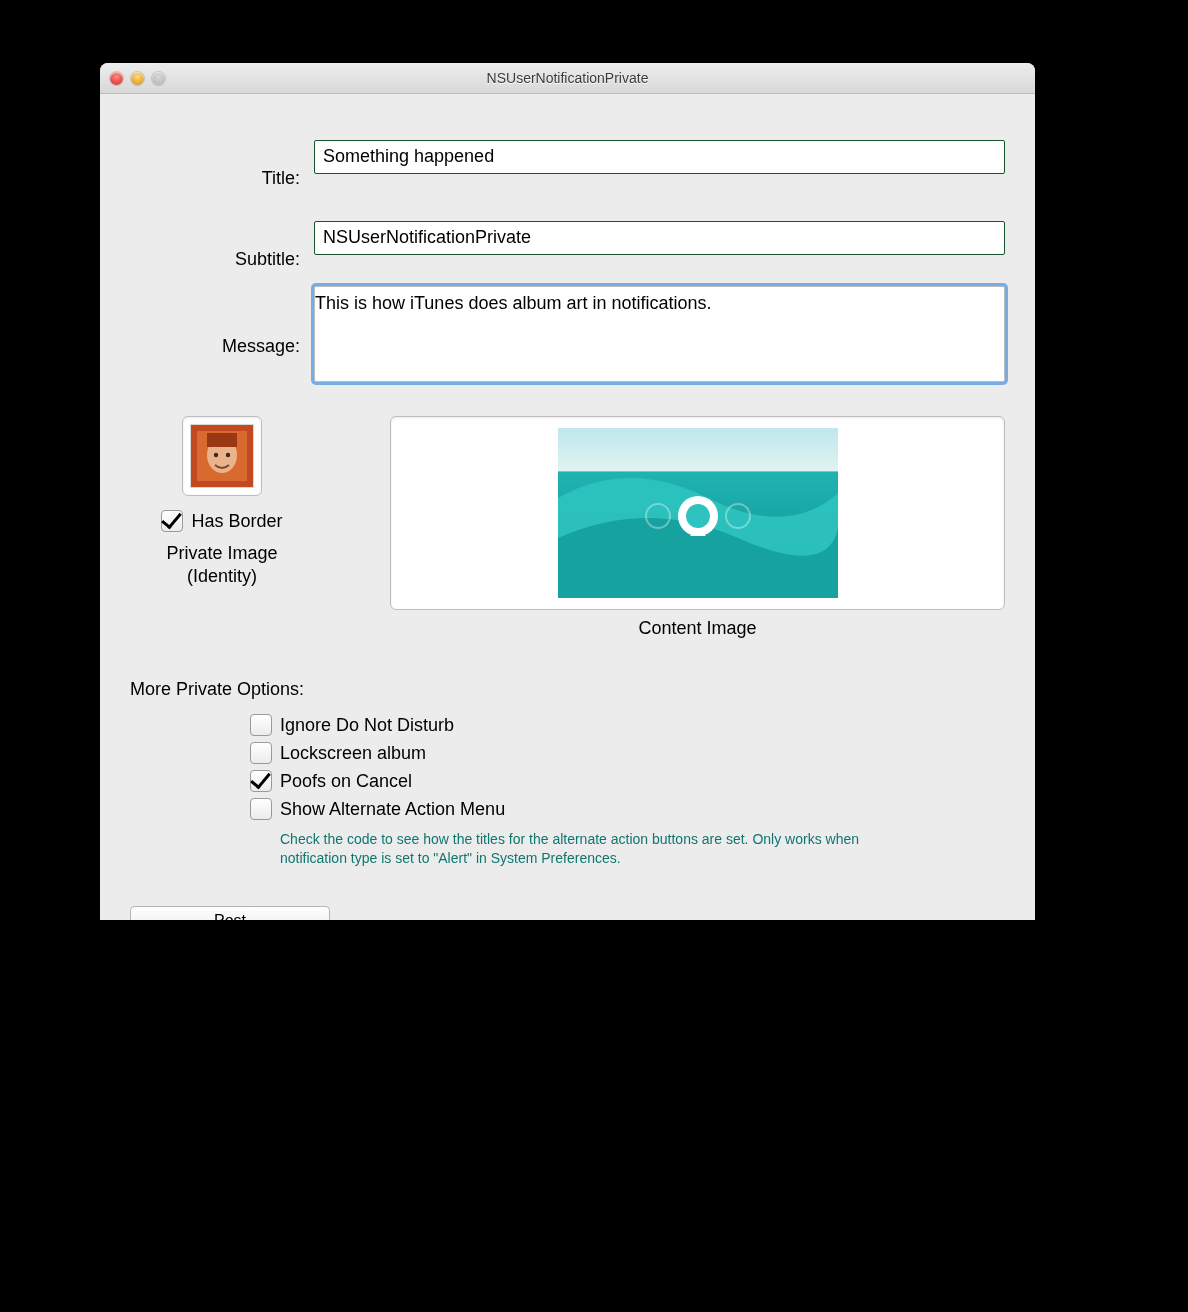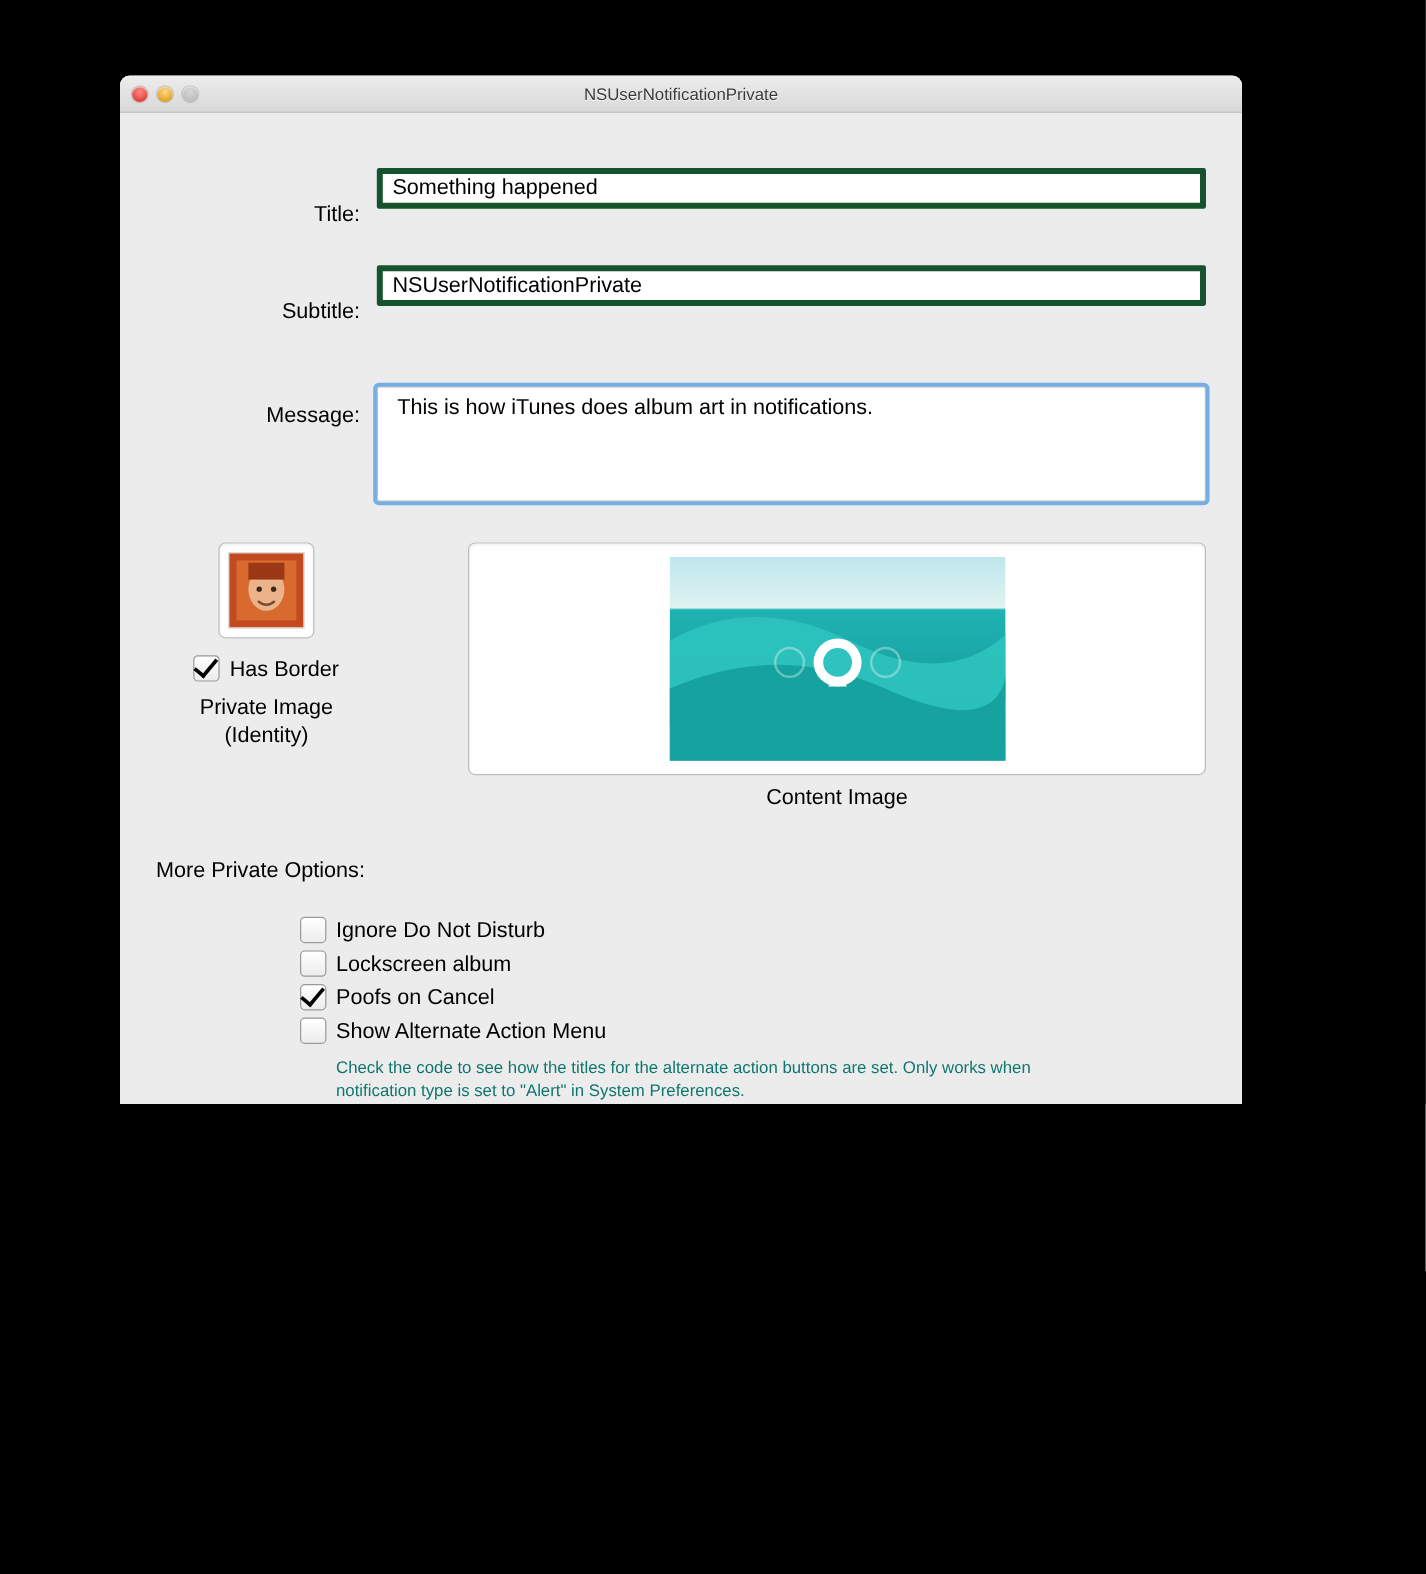--- a/index.html
+++ b/index.html
@@ -7,38 +7,38 @@
   .window{position:absolute;left:100px;top:63px;width:935px;height:956px;border-radius:8px;background:#ececec;box-shadow:0 18px 50px rgba(0,0,0,.55),0 0 0 1px rgba(0,0,0,.25);overflow:hidden;}
   .titlebar{height:30px;background:linear-gradient(#ededed,#d8d8d8);border-bottom:1px solid #bcbcbc;display:flex;align-items:center;padding:0 10px;position:relative;}
   .tl{width:13px;height:13px;border-radius:50%;margin-right:8px;box-shadow:inset 0 1px 1px rgba(255,255,255,.6),0 0 0 1px rgba(0,0,0,.15);}
   .tl.close{background:radial-gradient(circle at 50% 35%,#ff8b83,#e0443e 70%);}
   .tl.min  {background:radial-gradient(circle at 50% 35%,#ffd88a,#e1a325 70%);}
   .tl.zoom {background:radial-gradient(circle at 50% 35%,#d7d7d7,#bdbdbd 70%);}
   .titlebar .title{position:absolute;left:0;right:0;text-align:center;color:#3a3a3a;font-size:14px;text-shadow:0 1px 0 #fff;pointer-events:none;}
   .body{padding:30px 30px 24px 30px;}
   .form{display:grid;grid-template-columns:170px 1fr;column-gap:14px;row-gap:16px;align-items:center;}
   .form .lab{justify-self:end;font-size:18px;margin-top:44px;}
-  .txt{width:100%;height:34px;box-sizing:border-box;border:5px solid #14532d;border-radius:2px;background:#fff;padding:4px 8px;font-size:18px;font-family:inherit;}
-  .ta{width:100%;height:96px;resize:none;box-sizing:border-box;border:1px solid #bdbdbd;border-radius:2px;background:#fff;padding:6px 16px;font-size:18px;font-family:inherit;outline:none;box-shadow:0 0 0 3px rgba(96,163,230,.85);margin-top:36px;}
+  .txt{width:100%;height:34px;box-sizing:border-box;border:1px solid #14532d;border-radius:2px;background:#fff;padding:4px 8px;font-size:18px;font-family:inherit;}
+  .ta{width:100%;height:96px;resize:none;box-sizing:border-box;border:1px solid #bdbdbd;border-radius:2px;background:#fff;padding:6px 0;font-size:18px;font-family:inherit;outline:none;box-shadow:0 0 0 3px rgba(96,163,230,.85);}
   .form .msgrow{align-self:start;padding-top:6px;}
   .imgrow{display:flex;align-items:flex-start;margin-top:34px;}
   .col1{width:184px;display:flex;flex-direction:column;align-items:center;justify-content:flex-end;}
   .well{width:78px;height:78px;border:1px solid #bdbdbd;border-radius:6px;background:#fff;box-shadow:inset 0 1px 3px rgba(0,0,0,.08);display:flex;align-items:center;justify-content:center;}
   .ident-art{width:62px;height:62px;border:1px solid rgba(0,0,0,.15);}
   .col2{flex:1;margin-left:76px;}
   .content-well{height:192px;border:1px solid #bdbdbd;border-radius:6px;background:#fff;box-shadow:inset 0 1px 3px rgba(0,0,0,.08);display:flex;align-items:center;justify-content:center;}
   .content-art{width:280px;height:170px;}
   .caption{text-align:center;font-size:18px;margin-top:8px;}
   .cb-row{display:flex;align-items:center;margin-top:12px;}
   .cb{appearance:none;-webkit-appearance:none;width:22px;height:22px;border:1px solid #9a9a9a;border-radius:4px;background:linear-gradient(#fff,#ececec);margin:0 8px 0 0;position:relative;flex:none;}
   .cb:checked::after{content:"";position:absolute;left:4px;top:-2px;width:8px;height:16px;border:solid #000;border-width:0 3px 3px 0;transform:rotate(40deg);}
   .cb-label{font-size:18px;}
   .ident-caption{font-size:18px;text-align:center;margin-top:10px;line-height:1.25;}
   .section-h{font-size:18px;margin-top:40px;}
-  .opts{margin-left:120px;margin-top:28px;}
+  .opts{margin-left:120px;margin-top:14px;}
   .opts .cb-row{margin-top:6px;}
   .hint{margin:10px 0 0 30px;color:#0f766e;font-size:14px;line-height:1.35;max-width:640px;}
   .post-wrap{display:flex;justify-content:flex-start;margin-top:38px;}
   .post-btn{width:200px;height:30px;border:1px solid #b4b4b4;border-bottom-color:#9c9c9c;border-radius:5px;background:linear-gradient(#ffffff,#e8e8e8);font-size:16px;font-family:inherit;box-shadow:0 1px 0 rgba(255,255,255,.8) inset;}
 </style>
 </head>
 <body>
 
 <div class="stage">
   <div class="window">

